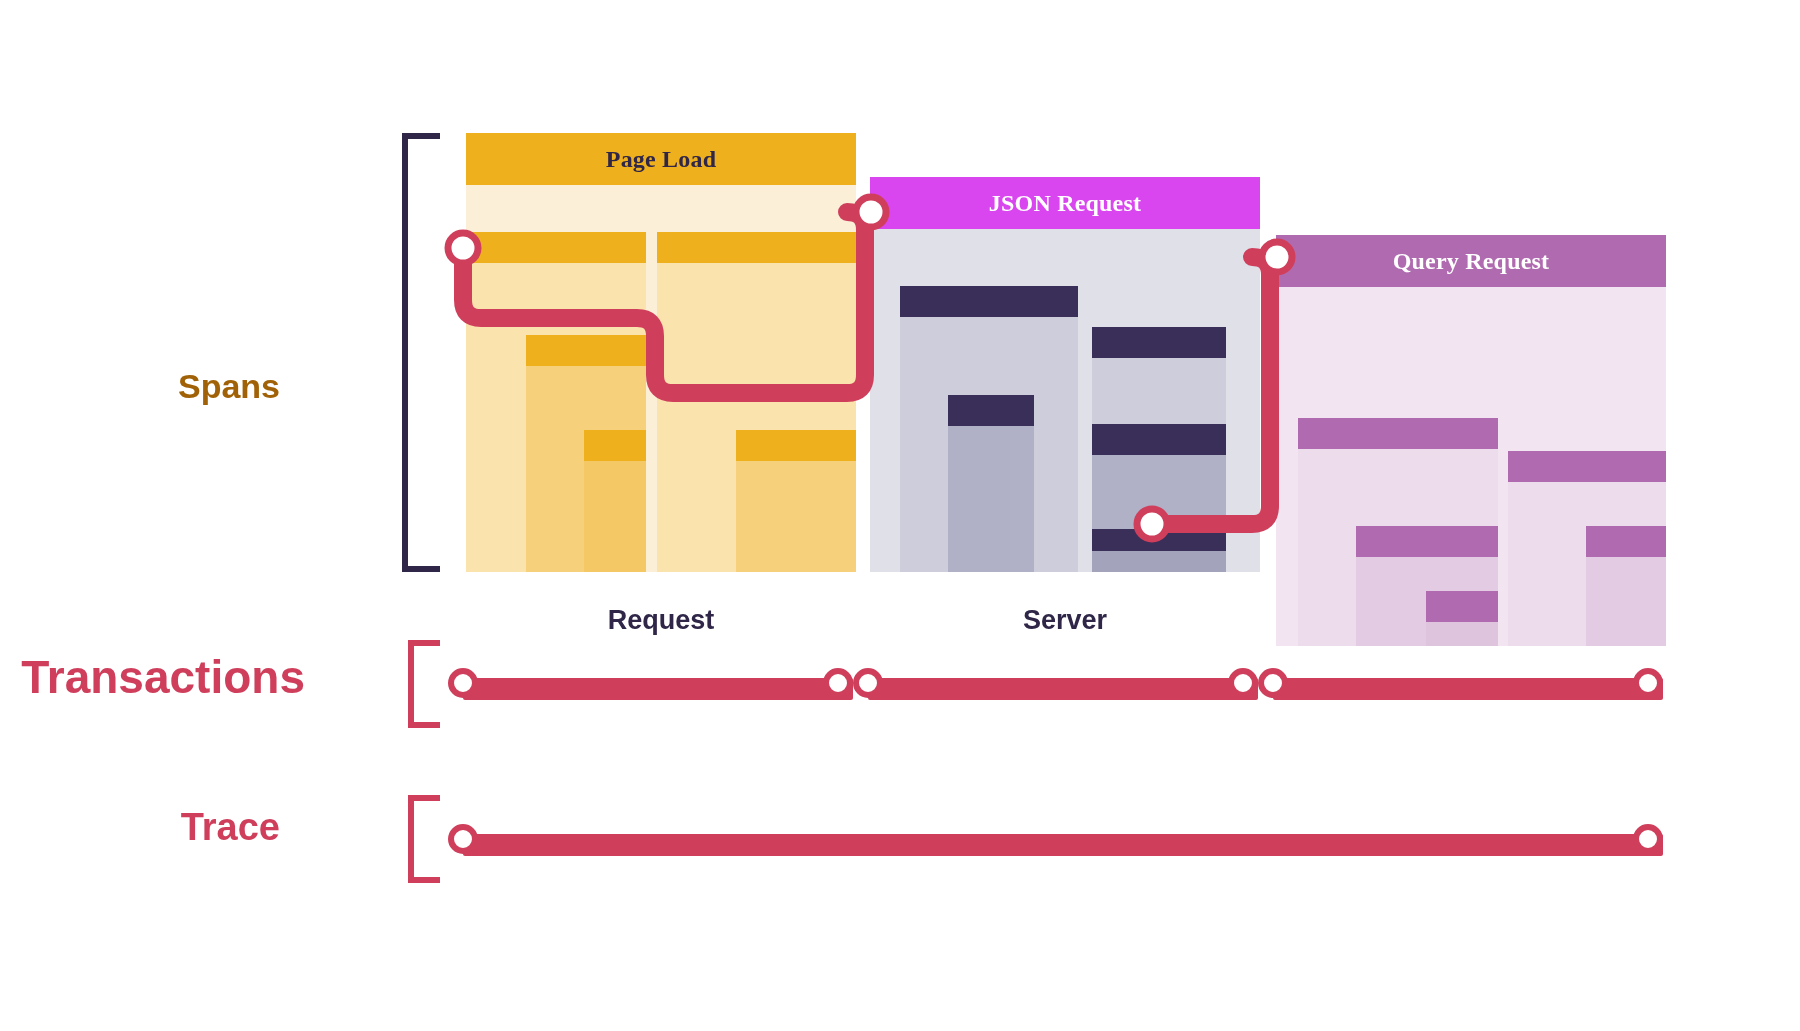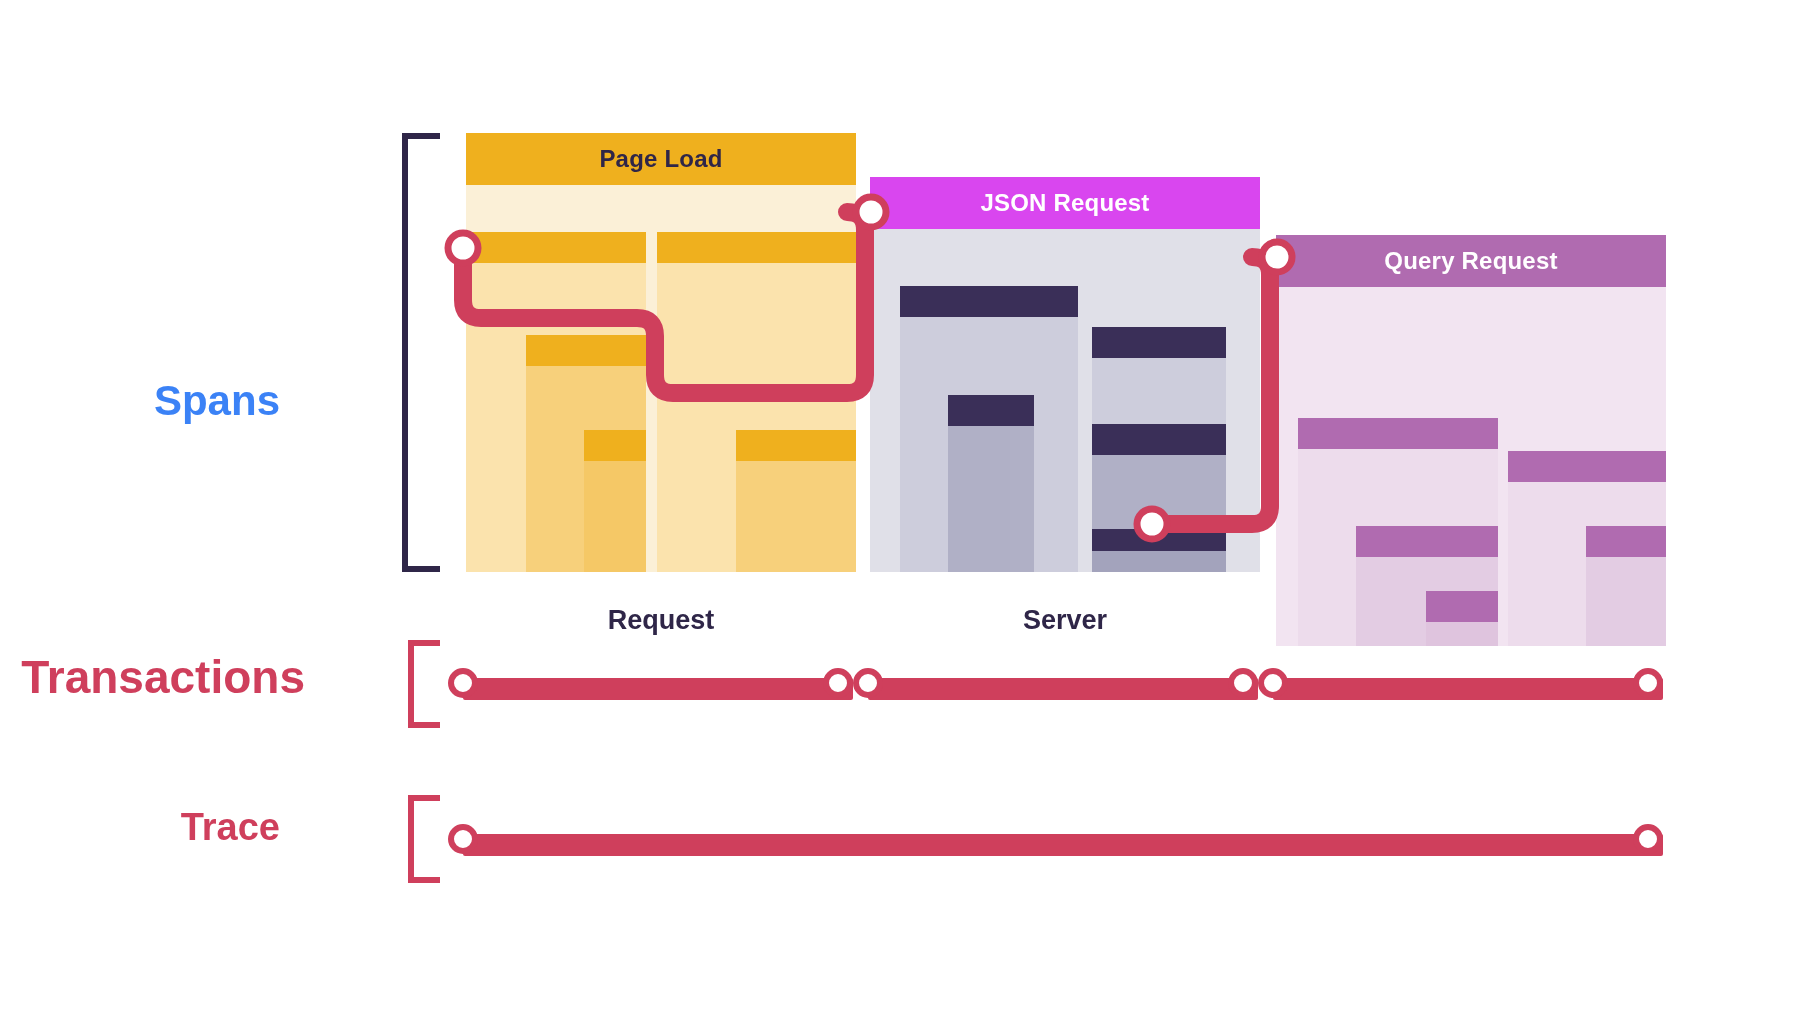--- a/index.html
+++ b/index.html
@@ -25,23 +25,22 @@
   
   .row-label {
     position: absolute;
     font-weight: bold;
     white-space: nowrap;
     text-align: right;
   }
   #label-spans {
     right: 1520px;
     top: 367px;
-    font-size: 42px;
-    color: #3b82f6;
-    margin-top: 10px;
+    font-size: 34px;
+    color: #a16207;
   }
   #label-transactions {
     right: 1495px;
     top: 650px;
     font-size: 46px;
     color: #CF3F5C;
   }
   #label-trace {
     right: 1520px;
     top: 806px;
@@ -80,20 +79,21 @@
     width: 32px;
     height: 88px;
     border-width: 6px;
     border-color: #CF3F5C;
   }
 
   
   .panel {
     position: absolute;
     overflow: hidden;
+    font-family: Liberation Serif, serif;
   }
   .panel-header {
     position: absolute;
     left: 0;
     top: 0;
     width: 100%;
     height: 52px;
     display: flex;
     align-items: center;
     justify-content: center;

